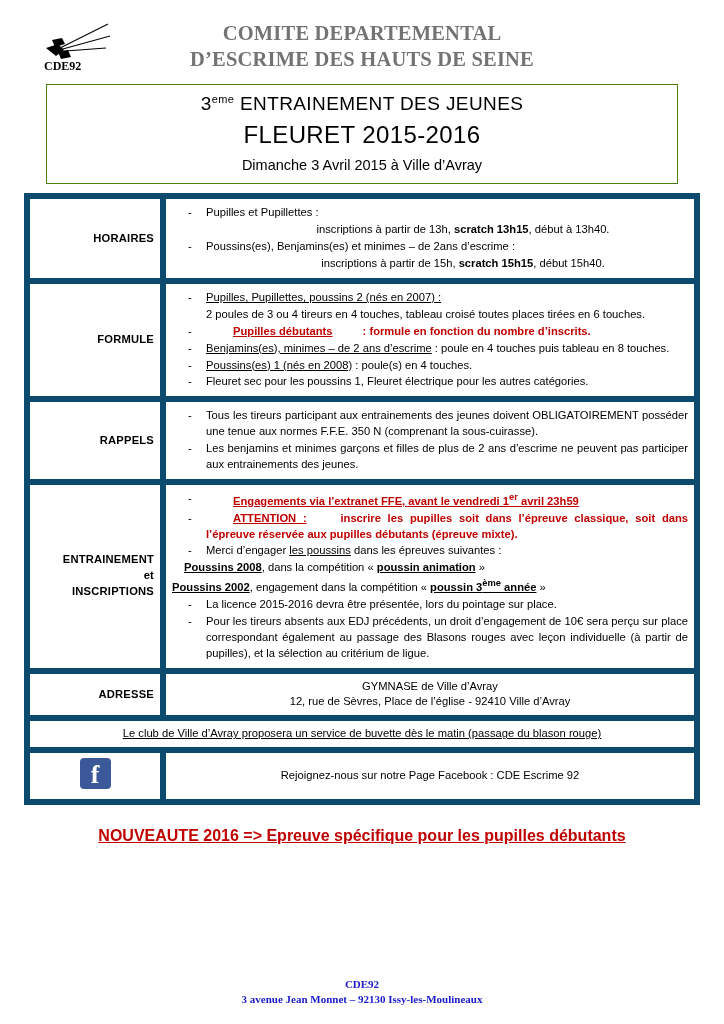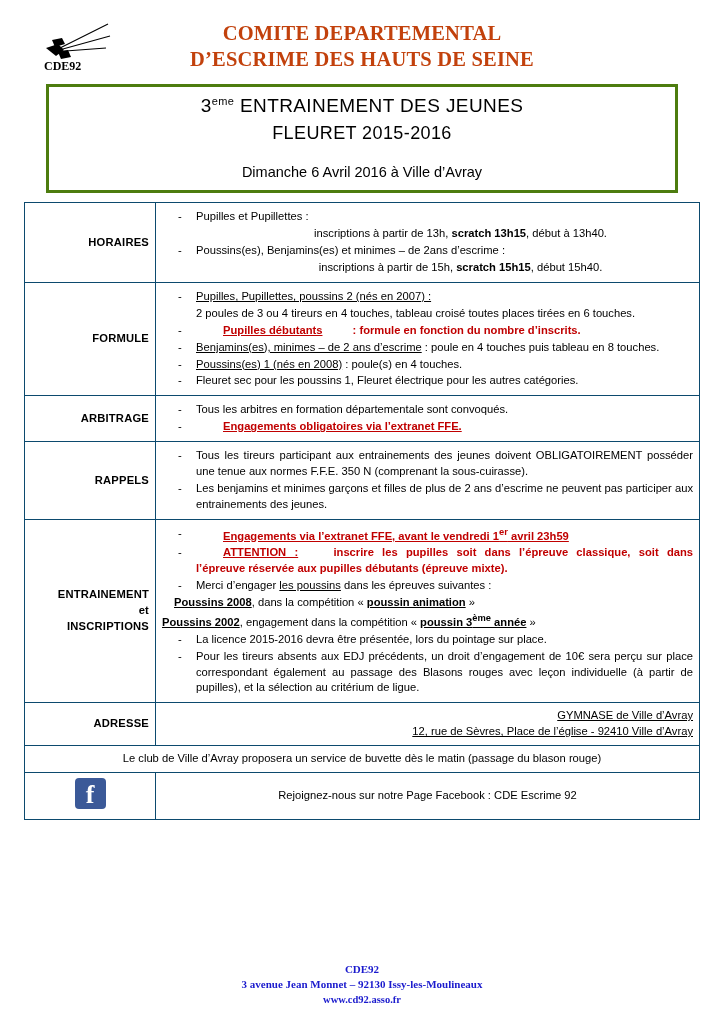--- a/index.html
+++ b/index.html
@@ -32,59 +32,59 @@
     position: absolute;
     left: 14px;
     top: 18px;
     width: 76px;
     height: 58px;
   }
   .logo svg { display: block; }
   .header-title {
     text-align: center;
     padding-top: 20px;
-    color: #c2410c;
+    color: #737373;
     font-weight: bold;
     font-size: 20.5px;
     line-height: 1.28;
     letter-spacing: 0.2px;
     font-family: "Liberation Serif", serif;
   }
 
   
   .title-box {
     margin: 8px 22px 0 22px;
-    border: 3px solid #4d7c0f;
+    border: 1px solid #4d7c0f;
     padding: 8px 0 10px 0;
     text-align: center;
   }
   .title-line1 {
     font-size: 19px;
     letter-spacing: 0.4px;
     margin-bottom: 6px;
   }
   .title-line1 sup { font-size: 11px; }
   .title-line2 {
-    font-size: 18px;
+    font-size: 24px;
     letter-spacing: 0.4px;
-    margin-bottom: 20px;
+    margin-bottom: 8px;
   }
   .title-line3 {
     font-size: 14.5px;
   }
 
   
   table.main {
     margin-top: 9px;
     width: 676px;
     border-collapse: collapse;
     table-layout: fixed;
   }
   table.main td {
-    border: 1px solid #0c4a6e;
+    border: 6px solid #0c4a6e;
     vertical-align: middle;
     padding: 5px 6px;
     font-size: 11.2px;
     line-height: 1.42;
   }
   td.label {
     width: 118px;
     text-align: right;
     font-weight: bold;
     font-size: 11.3px;
@@ -113,30 +113,30 @@
   ul.dash > li.noBullet:before { content: ""; }
   .indent { padding-left: 32px; display: block; text-align: center; }
   .u { text-decoration: underline; }
   .b { font-weight: bold; }
   .redb { color: #c00000; font-weight: bold; padding-left: 27px; }
 
   .just { text-align: justify; }
 
   
   td.address {
-    text-align: right;
+    text-align: center;
     font-size: 13.5px;
     line-height: 1.55;
     padding: 8px 6px;
-    text-decoration: underline;
   }
   td.buvette {
     text-align: center;
     font-size: 11px;
     padding: 6px;
+    text-decoration: underline;
   }
   td.facebook-cell {
     text-align: center;
     font-size: 13.5px;
     padding: 9px 6px;
   }
   td.fb-icon-cell {
     text-align: center;
     padding: 6px;
   }
@@ -209,21 +209,21 @@
       <div>COMITE DEPARTEMENTAL</div>
       <div>D’ESCRIME DES HAUTS DE SEINE</div>
     </div>
   </div>
 
   <div class="title-box">
     <div class="title-line1">
       <span>3</span><sup>eme</sup><span> ENTRAINEMENT DES JEUNES</span>
     </div>
     <div class="title-line2">FLEURET  2015-2016</div>
-    <div class="title-line3">Dimanche 6 Avril 2016 à Ville d’Avray</div>
+    <div class="title-line3">Dimanche 3 Avril 2015 à Ville d’Avray</div>
   </div>
 
   <table class="main">
     <tbody>
 
       <tr>
         <td class="label">HORAIRES</td>
         <td class="content">
           <ul class="dash">
             <li><span>Pupilles et Pupillettes :</span></li>
@@ -245,29 +245,20 @@
             <li><span class="u">Pupilles, Pupillettes, poussins 2 (nés en 2007) :</span></li>
             <li class="noBullet"><span>2 poules de 3 ou 4 tireurs en 4 touches, tableau croisé toutes places tirées en 6 touches.</span></li>
             <li><span class="redb u">Pupilles débutants</span><span class="redb"> : formule en fonction du nombre d’inscrits.</span></li>
             <li><span class="u">Benjamins(es), minimes – de 2 ans d’escrime</span><span> : poule en 4 touches puis tableau en 8 touches.</span></li>
             <li><span class="u">Poussins(es) 1 (nés en 2008)</span><span> : poule(s) en 4 touches.</span></li>
             <li><span>Fleuret sec pour les poussins 1, Fleuret électrique pour les autres catégories.</span></li>
           </ul>
         </td>
       </tr>
 
-      <tr>
-        <td class="label">ARBITRAGE</td>
-        <td class="content">
-          <ul class="dash">
-            <li><span>Tous les arbitres en formation départementale sont convoqués.</span></li>
-            <li><span class="redb u">Engagements obligatoires via l’extranet FFE.</span></li>
-          </ul>
-        </td>
-      </tr>
 
       <tr>
         <td class="label">RAPPELS</td>
         <td class="content">
           <ul class="dash">
             <li class="just"><span>Tous les tireurs participant aux entrainements des jeunes doivent OBLIGATOIREMENT posséder une tenue aux normes F.F.E. 350 N (comprenant la sous-cuirasse).</span></li>
             <li class="just"><span>Les benjamins et minimes garçons et filles de plus de 2 ans d’escrime ne peuvent pas participer aux entrainements des jeunes.</span></li>
           </ul>
         </td>
       </tr>
@@ -305,20 +296,20 @@
 
       <tr>
         <td class="fb-icon-cell">
           <span class="fb-icon"><span>f</span></span>
         </td>
         <td class="facebook-cell">Rejoignez-nous sur notre Page Facebook :  CDE Escrime 92</td>
       </tr>
     </tbody>
   </table>
 
+  <div class="nouveaute">NOUVEAUTE 2016 =&gt; Epreuve spécifique pour les pupilles débutants</div>
 
   <div class="footer">
     <div>CDE92</div>
     <div>3 avenue Jean Monnet – 92130 Issy-les-Moulineaux</div>
-    <div class="www">www.cd92.asso.fr</div>
   </div>
 
 </div>
 
 </body></html>

